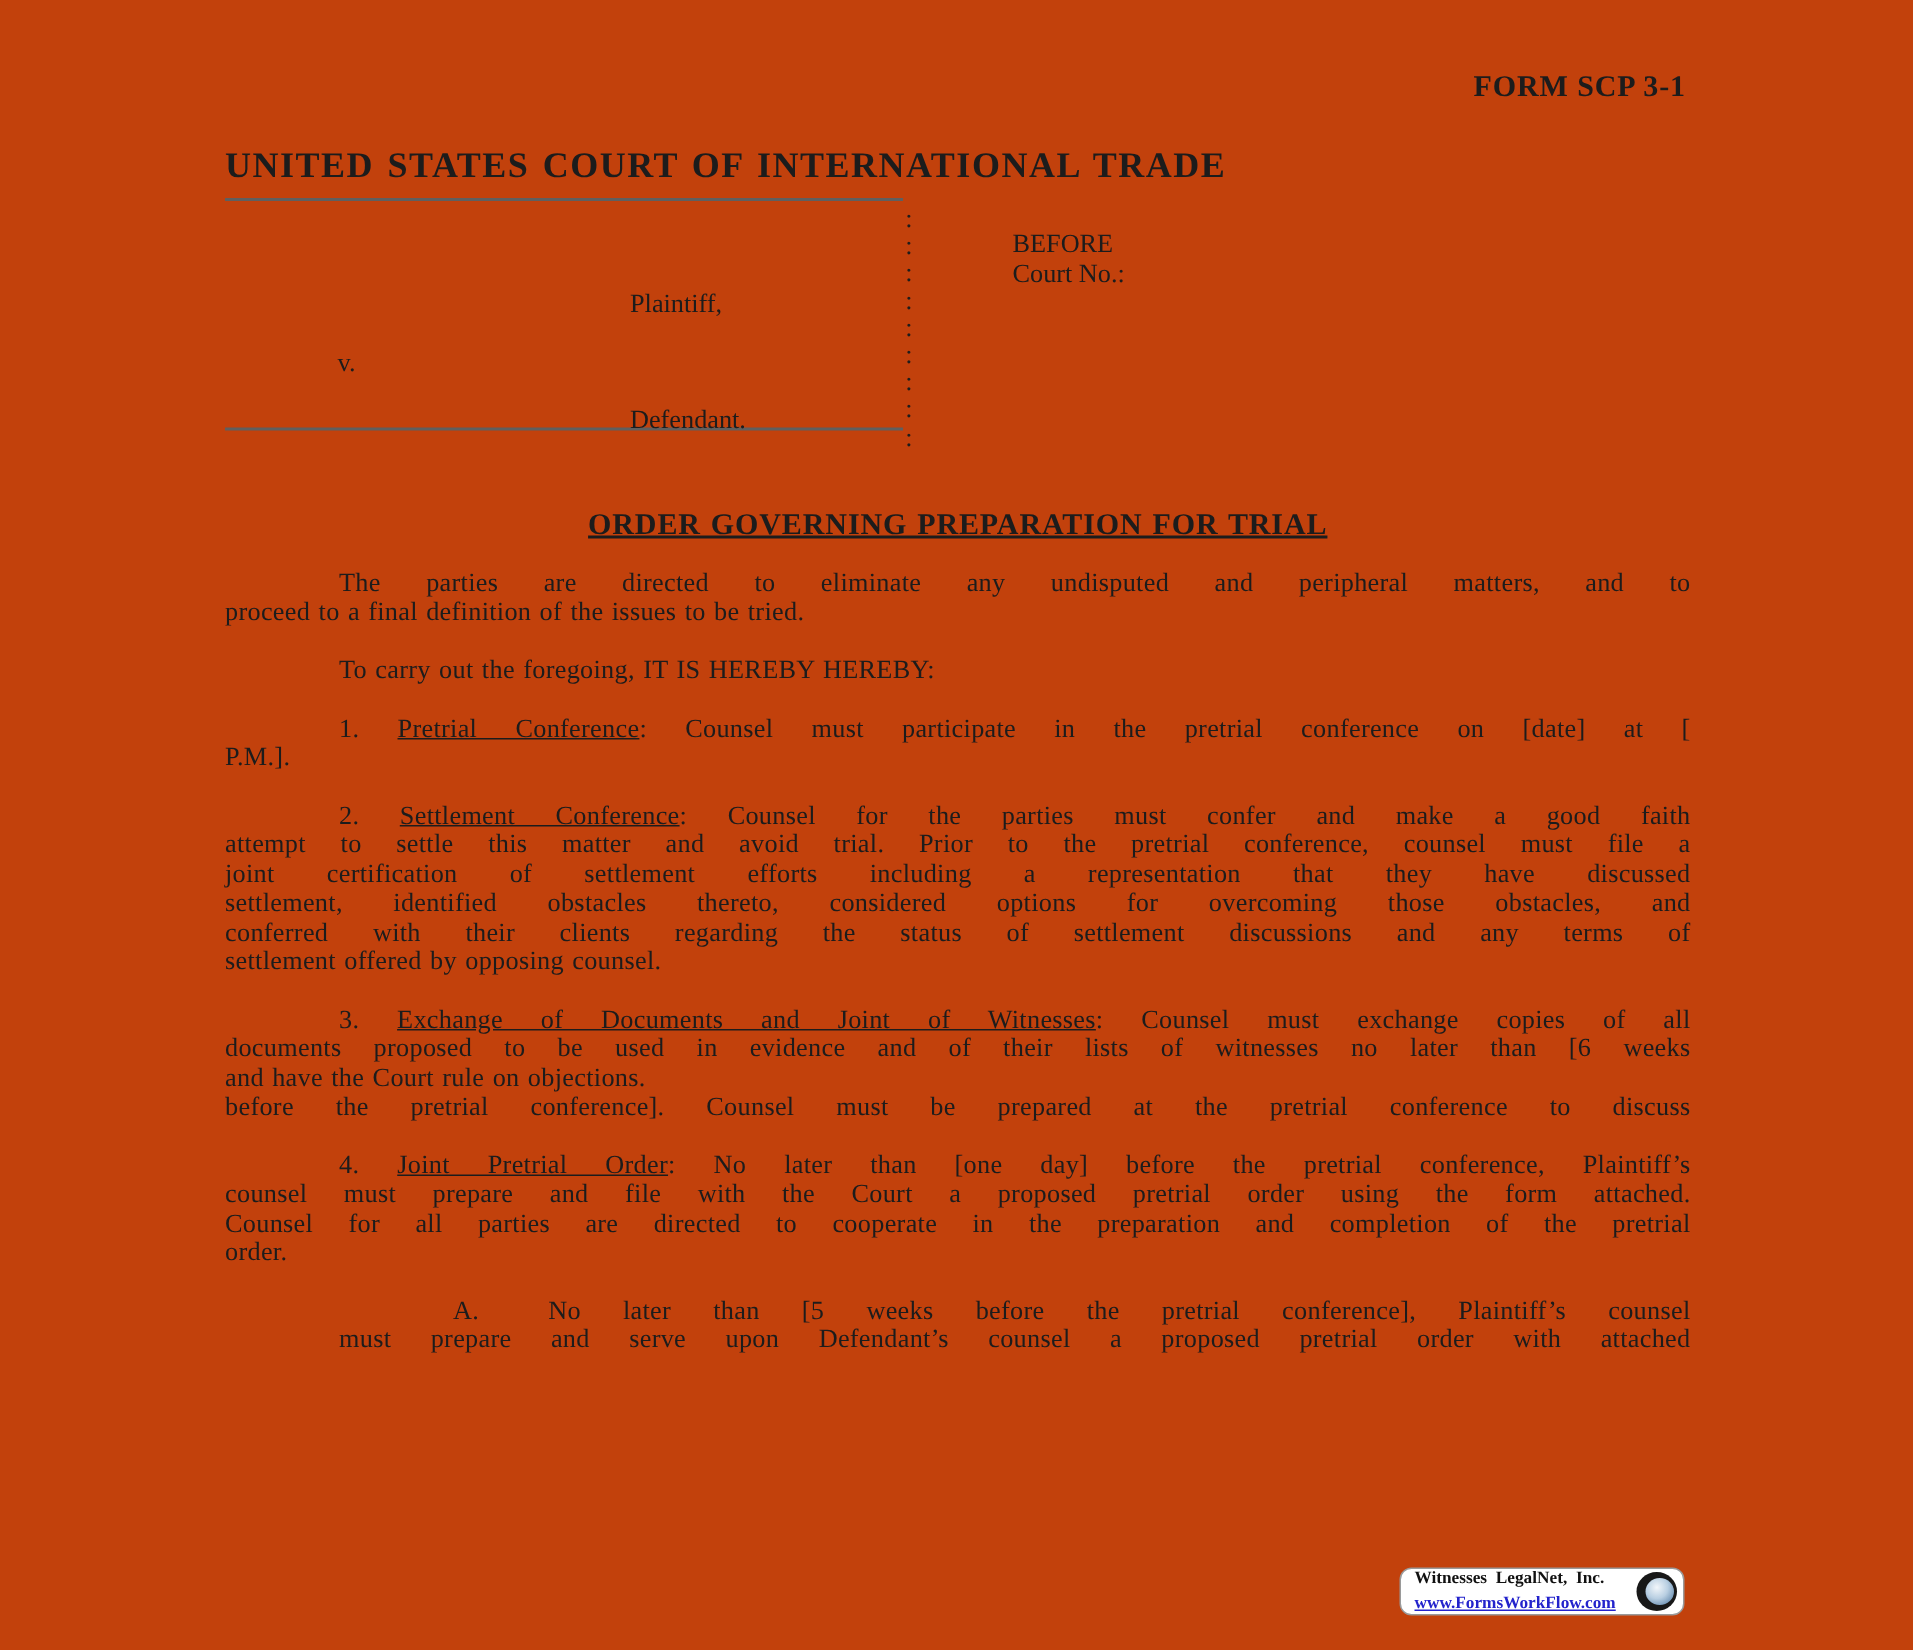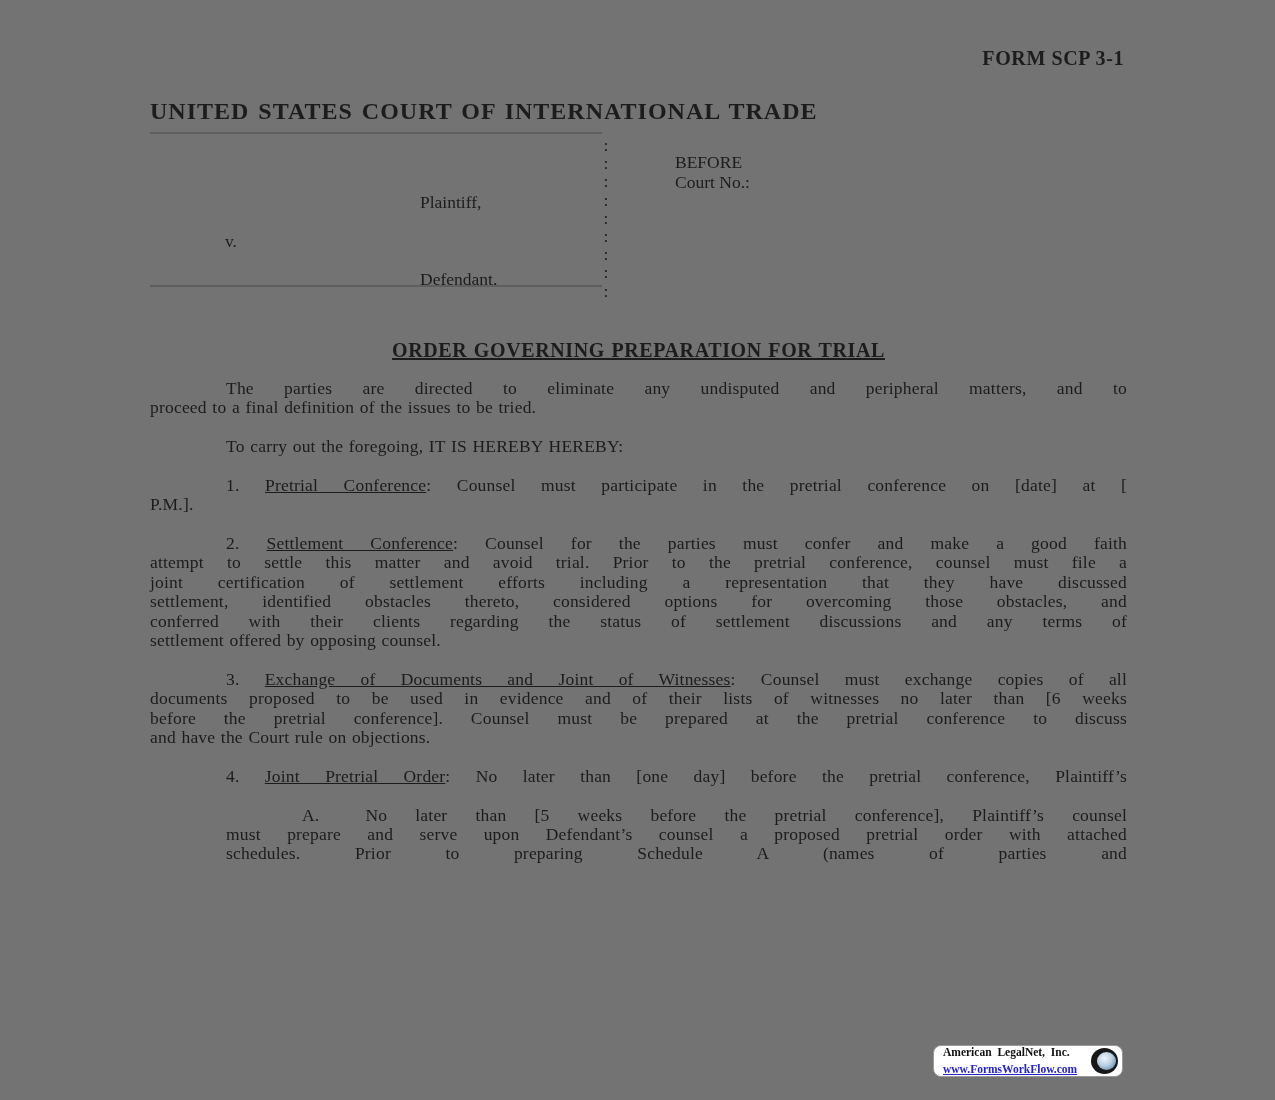--- a/index.html
+++ b/index.html
@@ -1,17 +1,17 @@
 <!DOCTYPE html>
 <html><head>
 <meta charset="utf-8">
 <style>
   html,body { margin:0; padding:0; background:#ffffff; }
   .page {
-    position:relative; width:1275px; height:1100px; background:#737373;
+    position:relative; width:1275px; height:1100px; background:#c2410c;
     font-family:"Liberation Serif","DejaVu Serif",serif; color:#1c1c1c;
     overflow:hidden;
   }
   
   .form-number {
     position:absolute; top:47px; right:151px;
     font-size:20px; font-weight:bold; letter-spacing:0.6px;
   }
   .court-name {
     position:absolute; left:150px; top:98px;
@@ -137,42 +137,46 @@
           <div class="line">settlement, identified obstacles thereto, considered options for overcoming those obstacles, and</div>
           <div class="line">conferred with their clients regarding the status of settlement discussions and any terms of</div>
           <div class="line last">settlement offered by opposing counsel.</div>
         </div>
     </div>
 
     <div class="para">
       <div class="line first"><span>3.</span> <span class="u">Exchange of Documents and Joint of Witnesses</span><span>: Counsel must exchange copies of all</span></div>
       <div>
           <div class="line">documents proposed to be used in evidence and of their lists of witnesses no later than [6 weeks</div>
+          <div class="line last">and have the Court rule on objections.</div>
           <div class="line">before the pretrial conference].  Counsel must be prepared at the pretrial conference to discuss</div>
-          <div class="line last">and have the Court rule on objections.</div>
         </div>
     </div>
 
     <div class="para">
       <div class="line first"><span>4.</span> <span class="u">Joint Pretrial Order</span><span>: No later than [one day] before the pretrial conference, Plaintiff’s</span></div>
+      <div>
+          <div class="line">counsel must prepare and file with the Court a proposed pretrial order using the form attached.</div>
+          <div class="line">Counsel for all parties are directed to cooperate in the preparation and completion of the pretrial</div>
+          <div class="line last">order.</div>
+        </div>
     </div>
 
     <div class="para para-a">
       <div class="line first"><span>A.</span><span class="tab-spacer"></span><span>No later than [5 weeks before the pretrial conference], Plaintiff’s counsel</span></div>
       <div>
           <div class="line">must prepare and serve upon Defendant’s counsel a proposed pretrial order with attached</div>
-          <div class="line">schedules.  Prior to preparing Schedule A (names of parties and</div>
         </div>
     </div>
 
   </section>
 
   <div class="footer-box">
     <div class="footer-text">
-      <div class="footer-company">American LegalNet, Inc.</div>
+      <div class="footer-company">Witnesses LegalNet, Inc.</div>
       <a class="footer-link">www.FormsWorkFlow.com</a>
     </div>
     <span class="aln-logo">
         <span class="aln-globe"></span>
       </span>
   </div>
 
 </div>
 
 </body></html>

